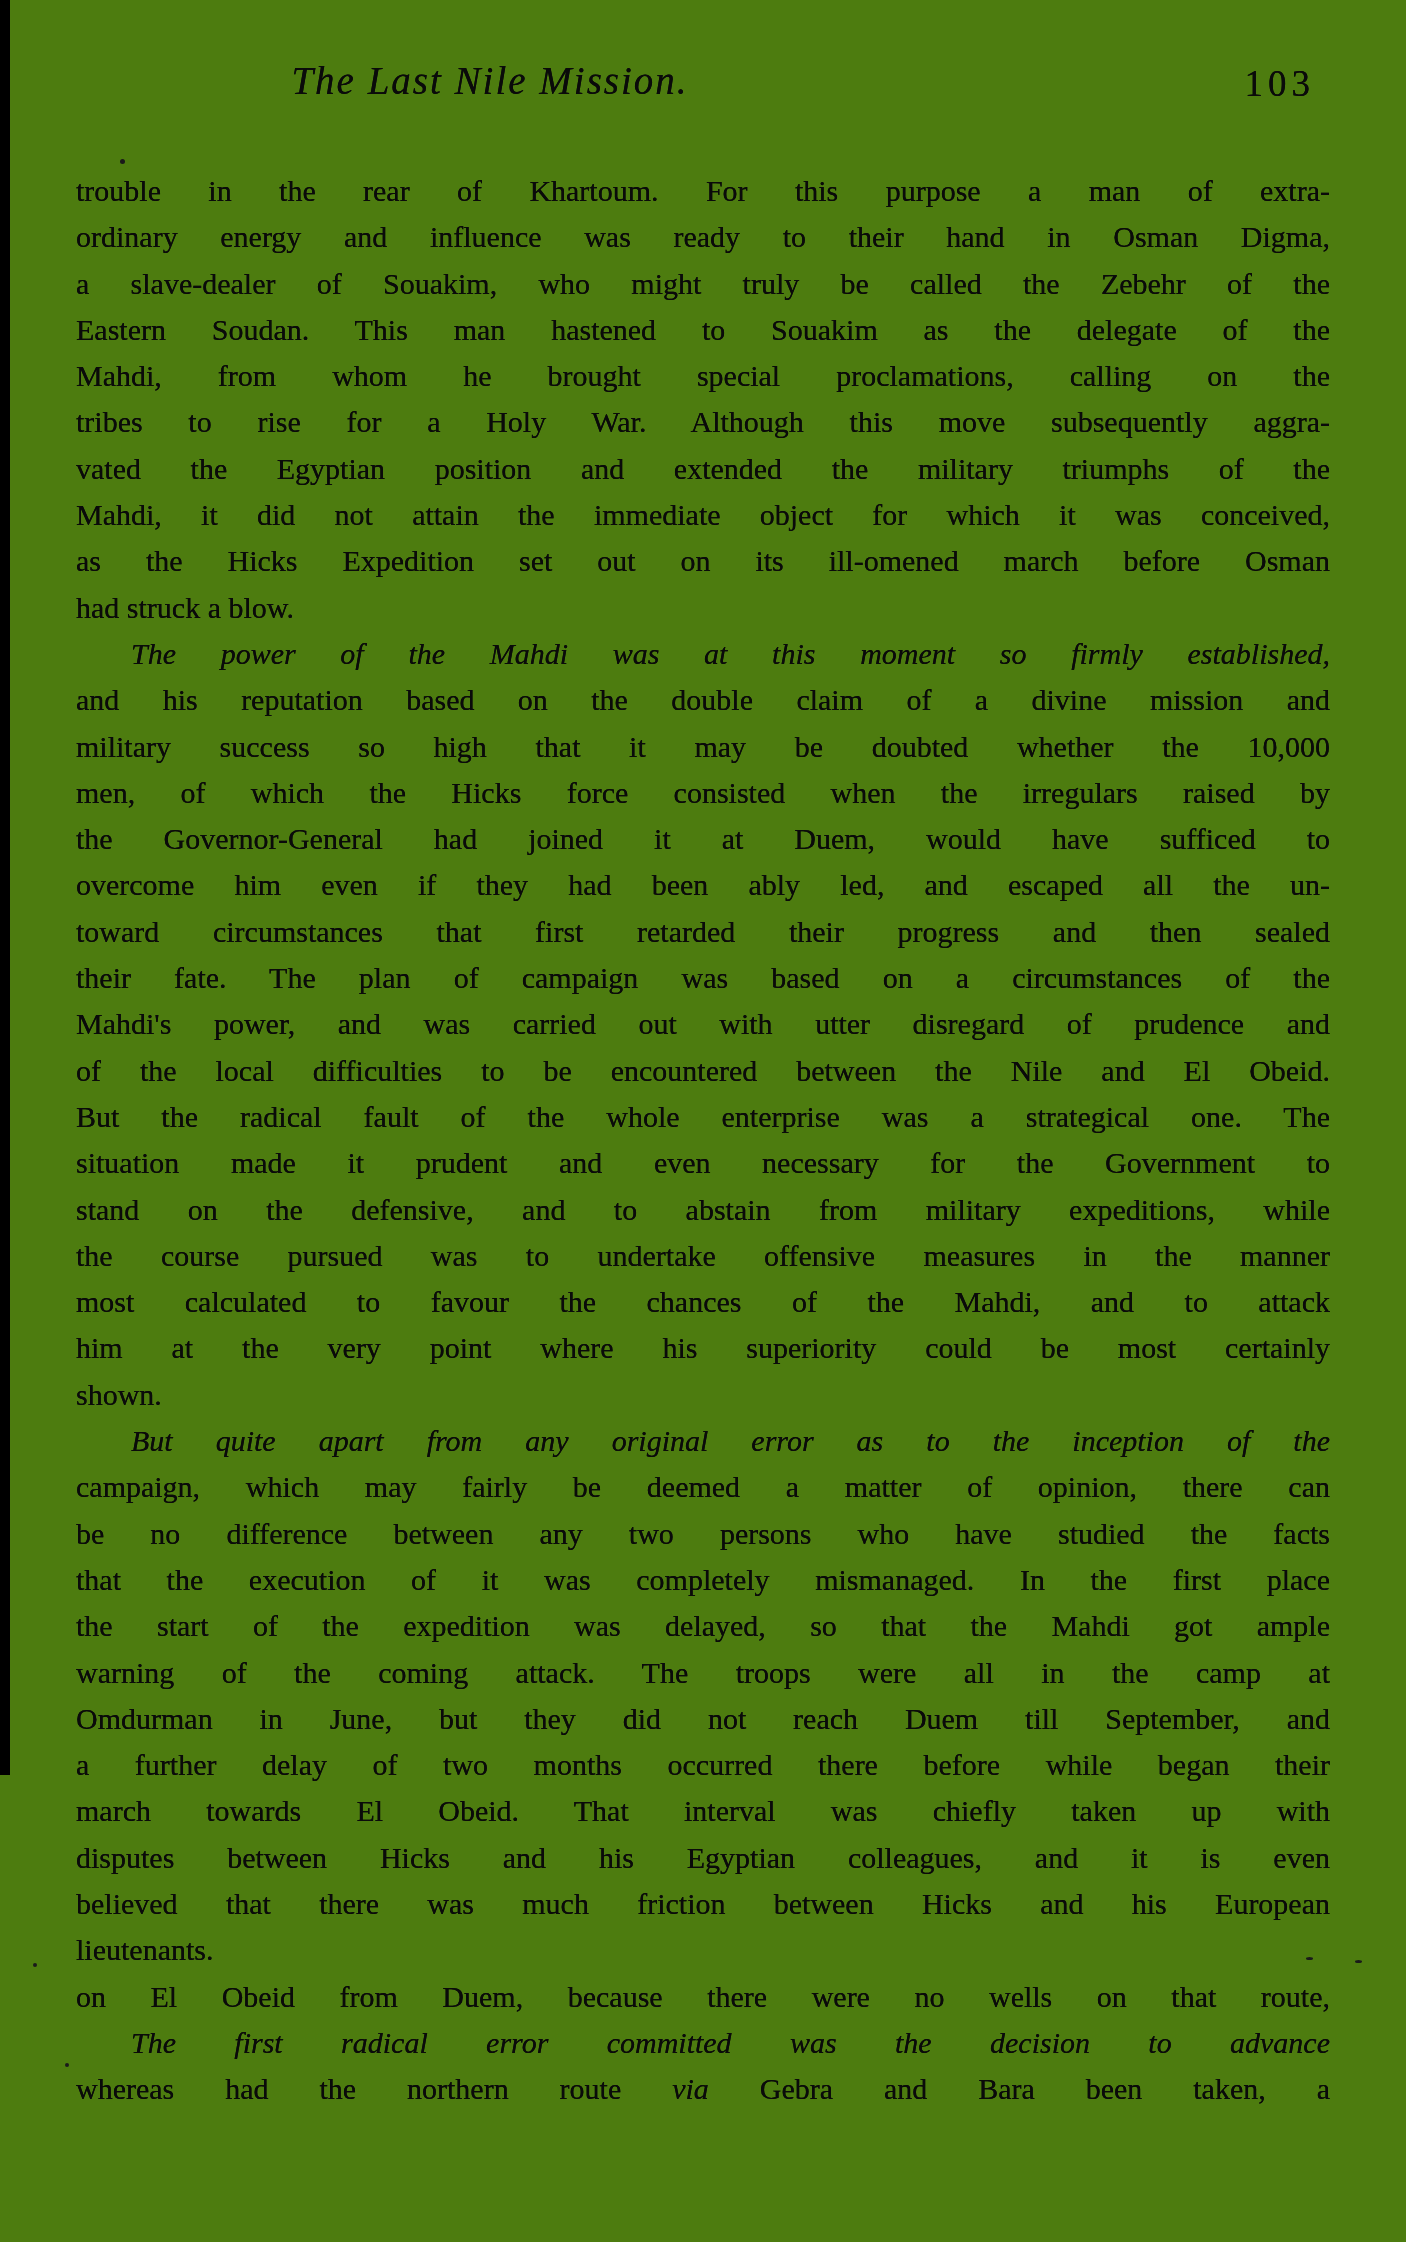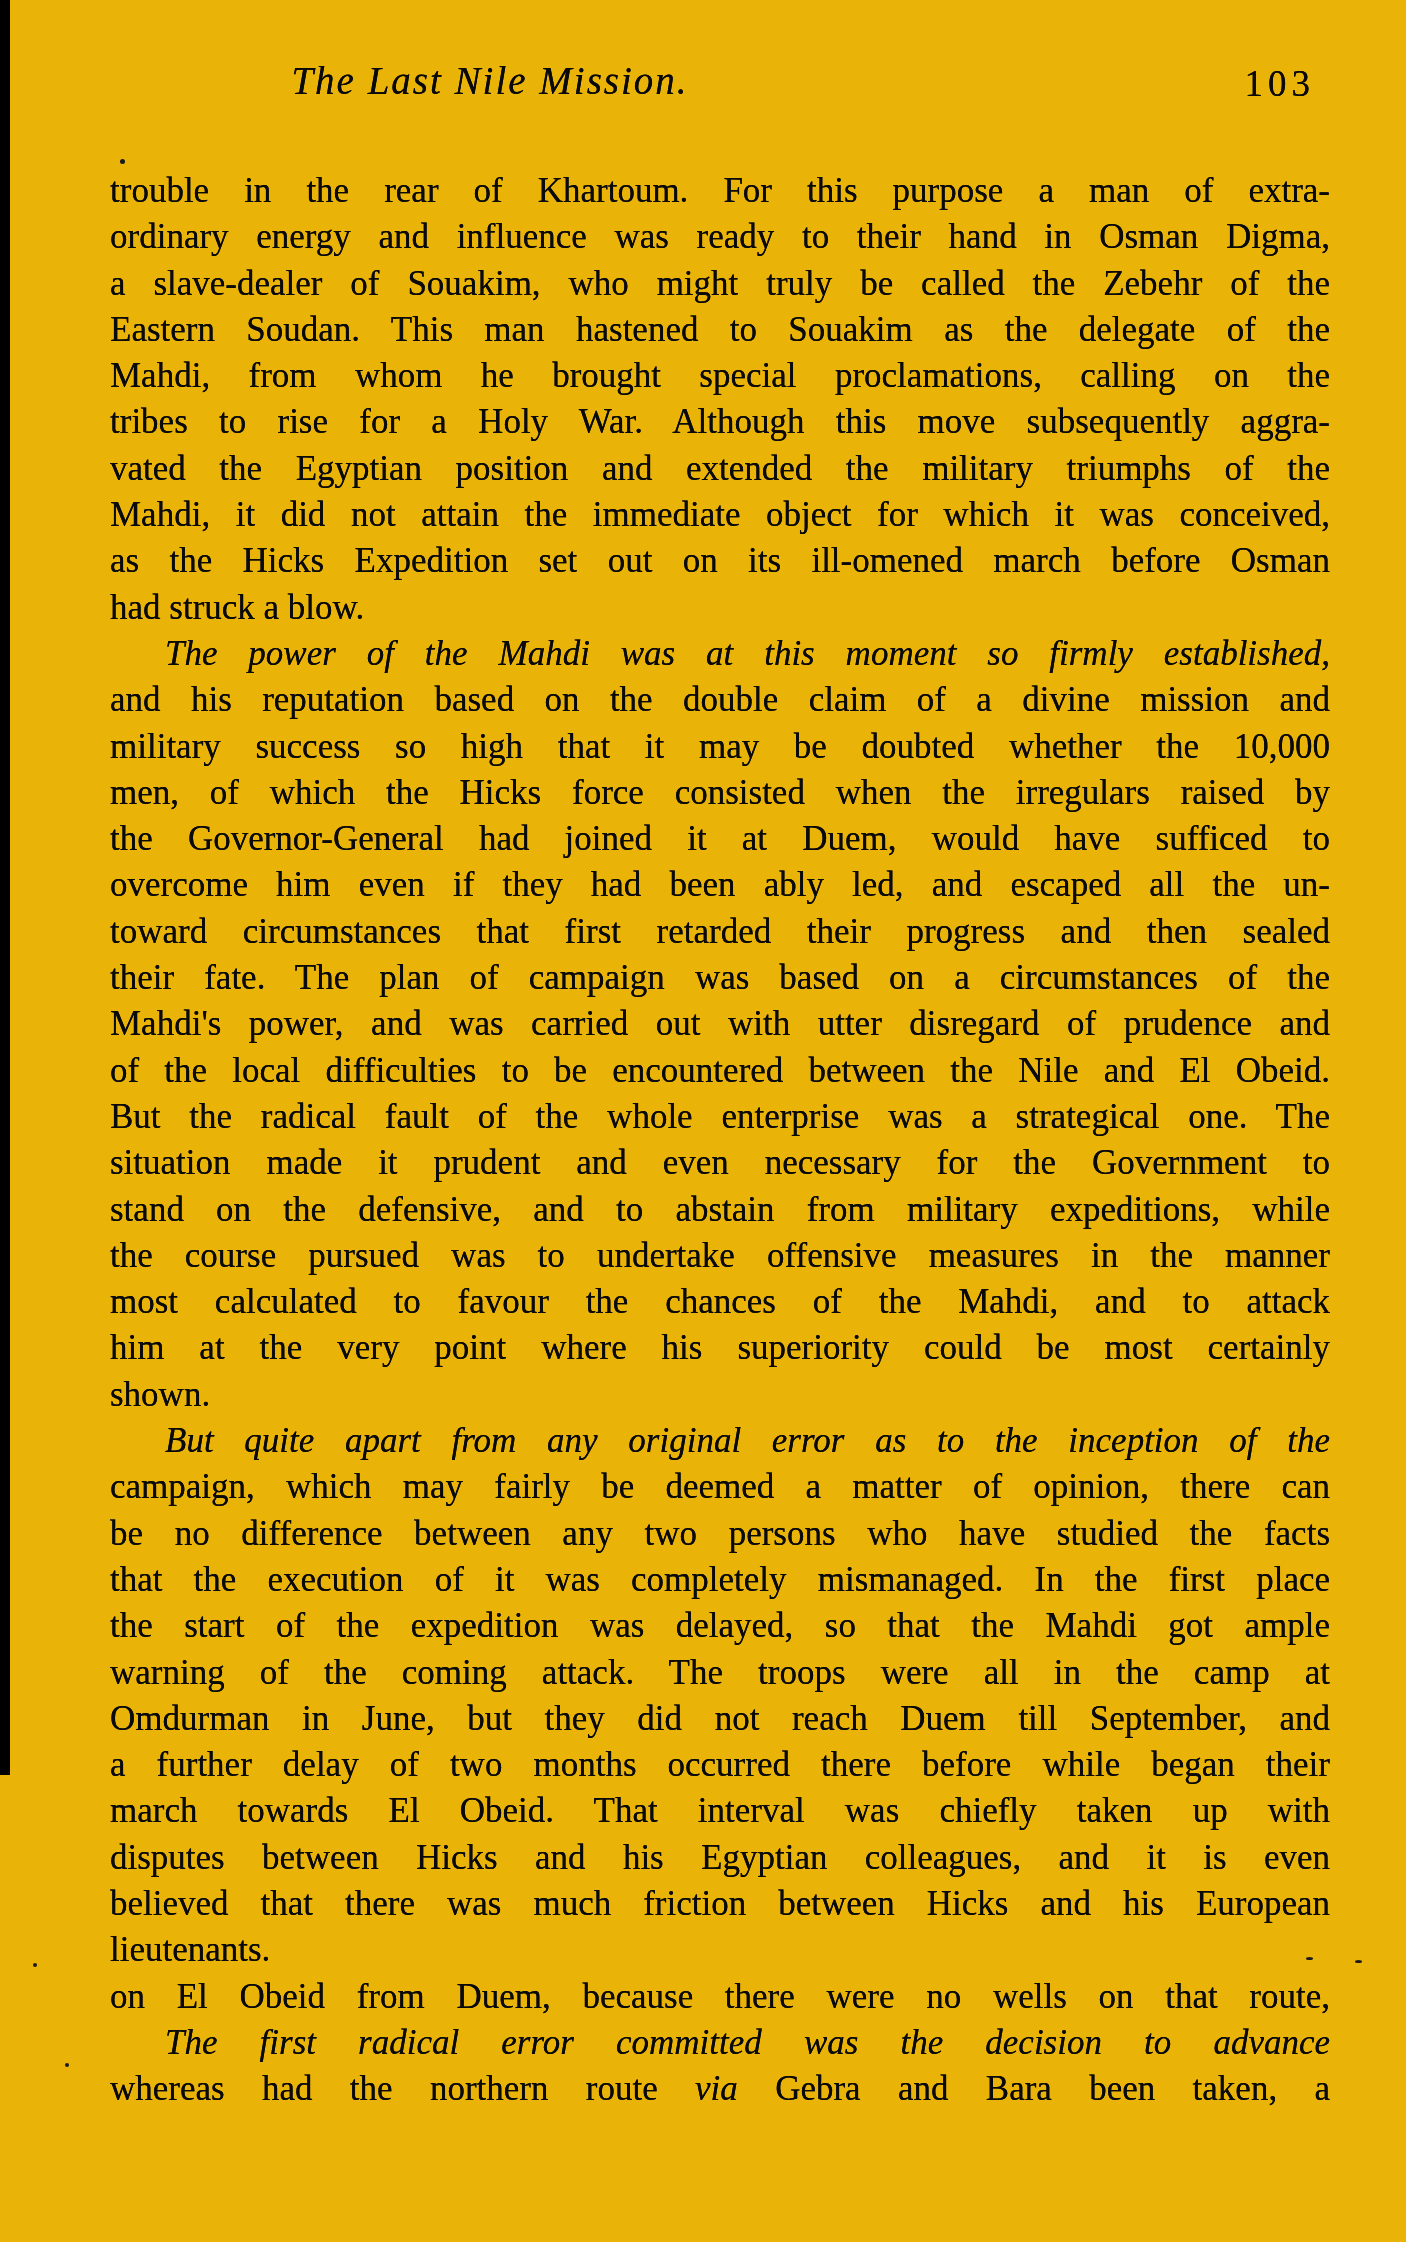--- a/index.html
+++ b/index.html
@@ -4,21 +4,21 @@
 <style>
   html, body {
     margin: 0;
     padding: 0;
     background: #ffffff;
   }
   #page {
     position: relative;
     width: 1406px;
     height: 2242px;
-    background: #eab308;
+    background: #4d7c0f;
     overflow: hidden;
     font-family: "Liberation Serif", "DejaVu Serif", serif;
     color: #0a0a0a;
   }
   
   #left-bar {
     position: absolute;
     left: 0;
     top: 0;
     width: 10px;
@@ -49,27 +49,26 @@
   }
   #text-block {
     position: absolute;
     left: 76px;
     top: 168px;
     width: 1254px;
   }
   .line {
     height: 46.3px;
     line-height: 46.3px;
-    font-size: 35px;
+    font-size: 30px;
     text-align: justify;
     text-align-last: justify;
     overflow: hidden;
     white-space: nowrap;
     text-shadow: 0 0 0.55px currentColor;
-    margin-left: 34px;
   }
   .line.indent {
     padding-left: 55px;
     font-style: italic;
   }
   .line.short {
     text-align-last: left;
   }
   .speck {
     position: absolute;

